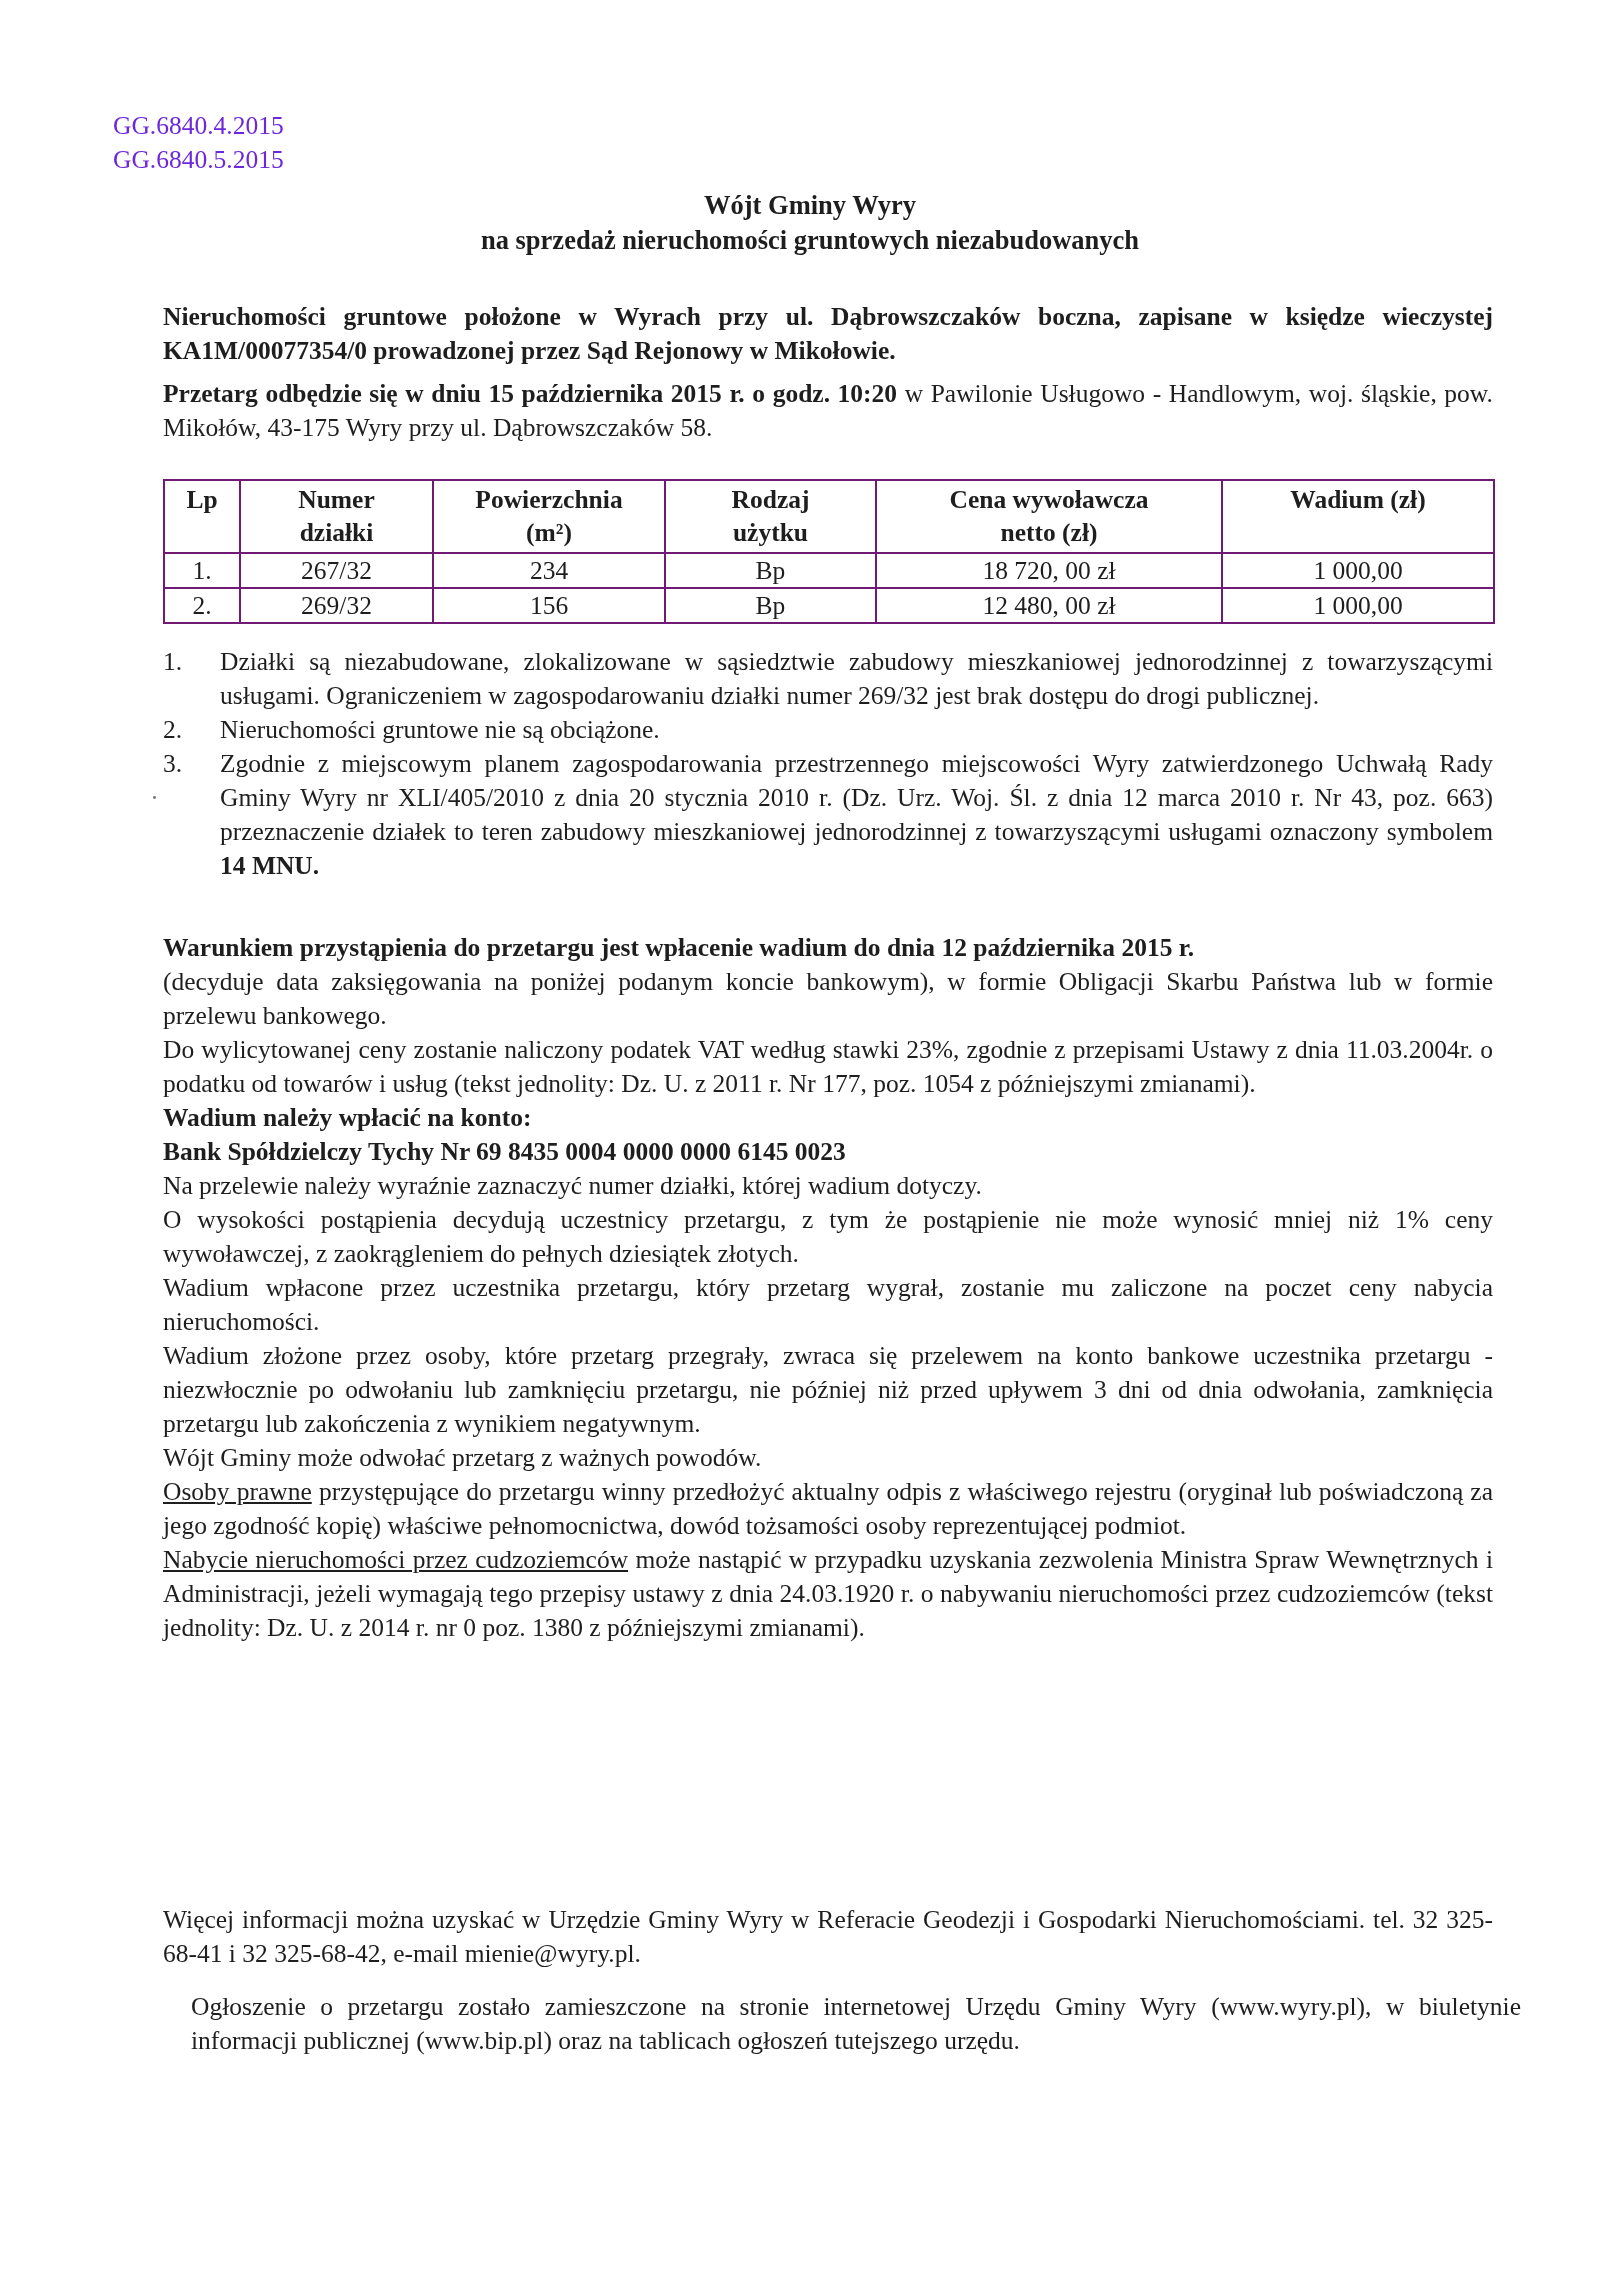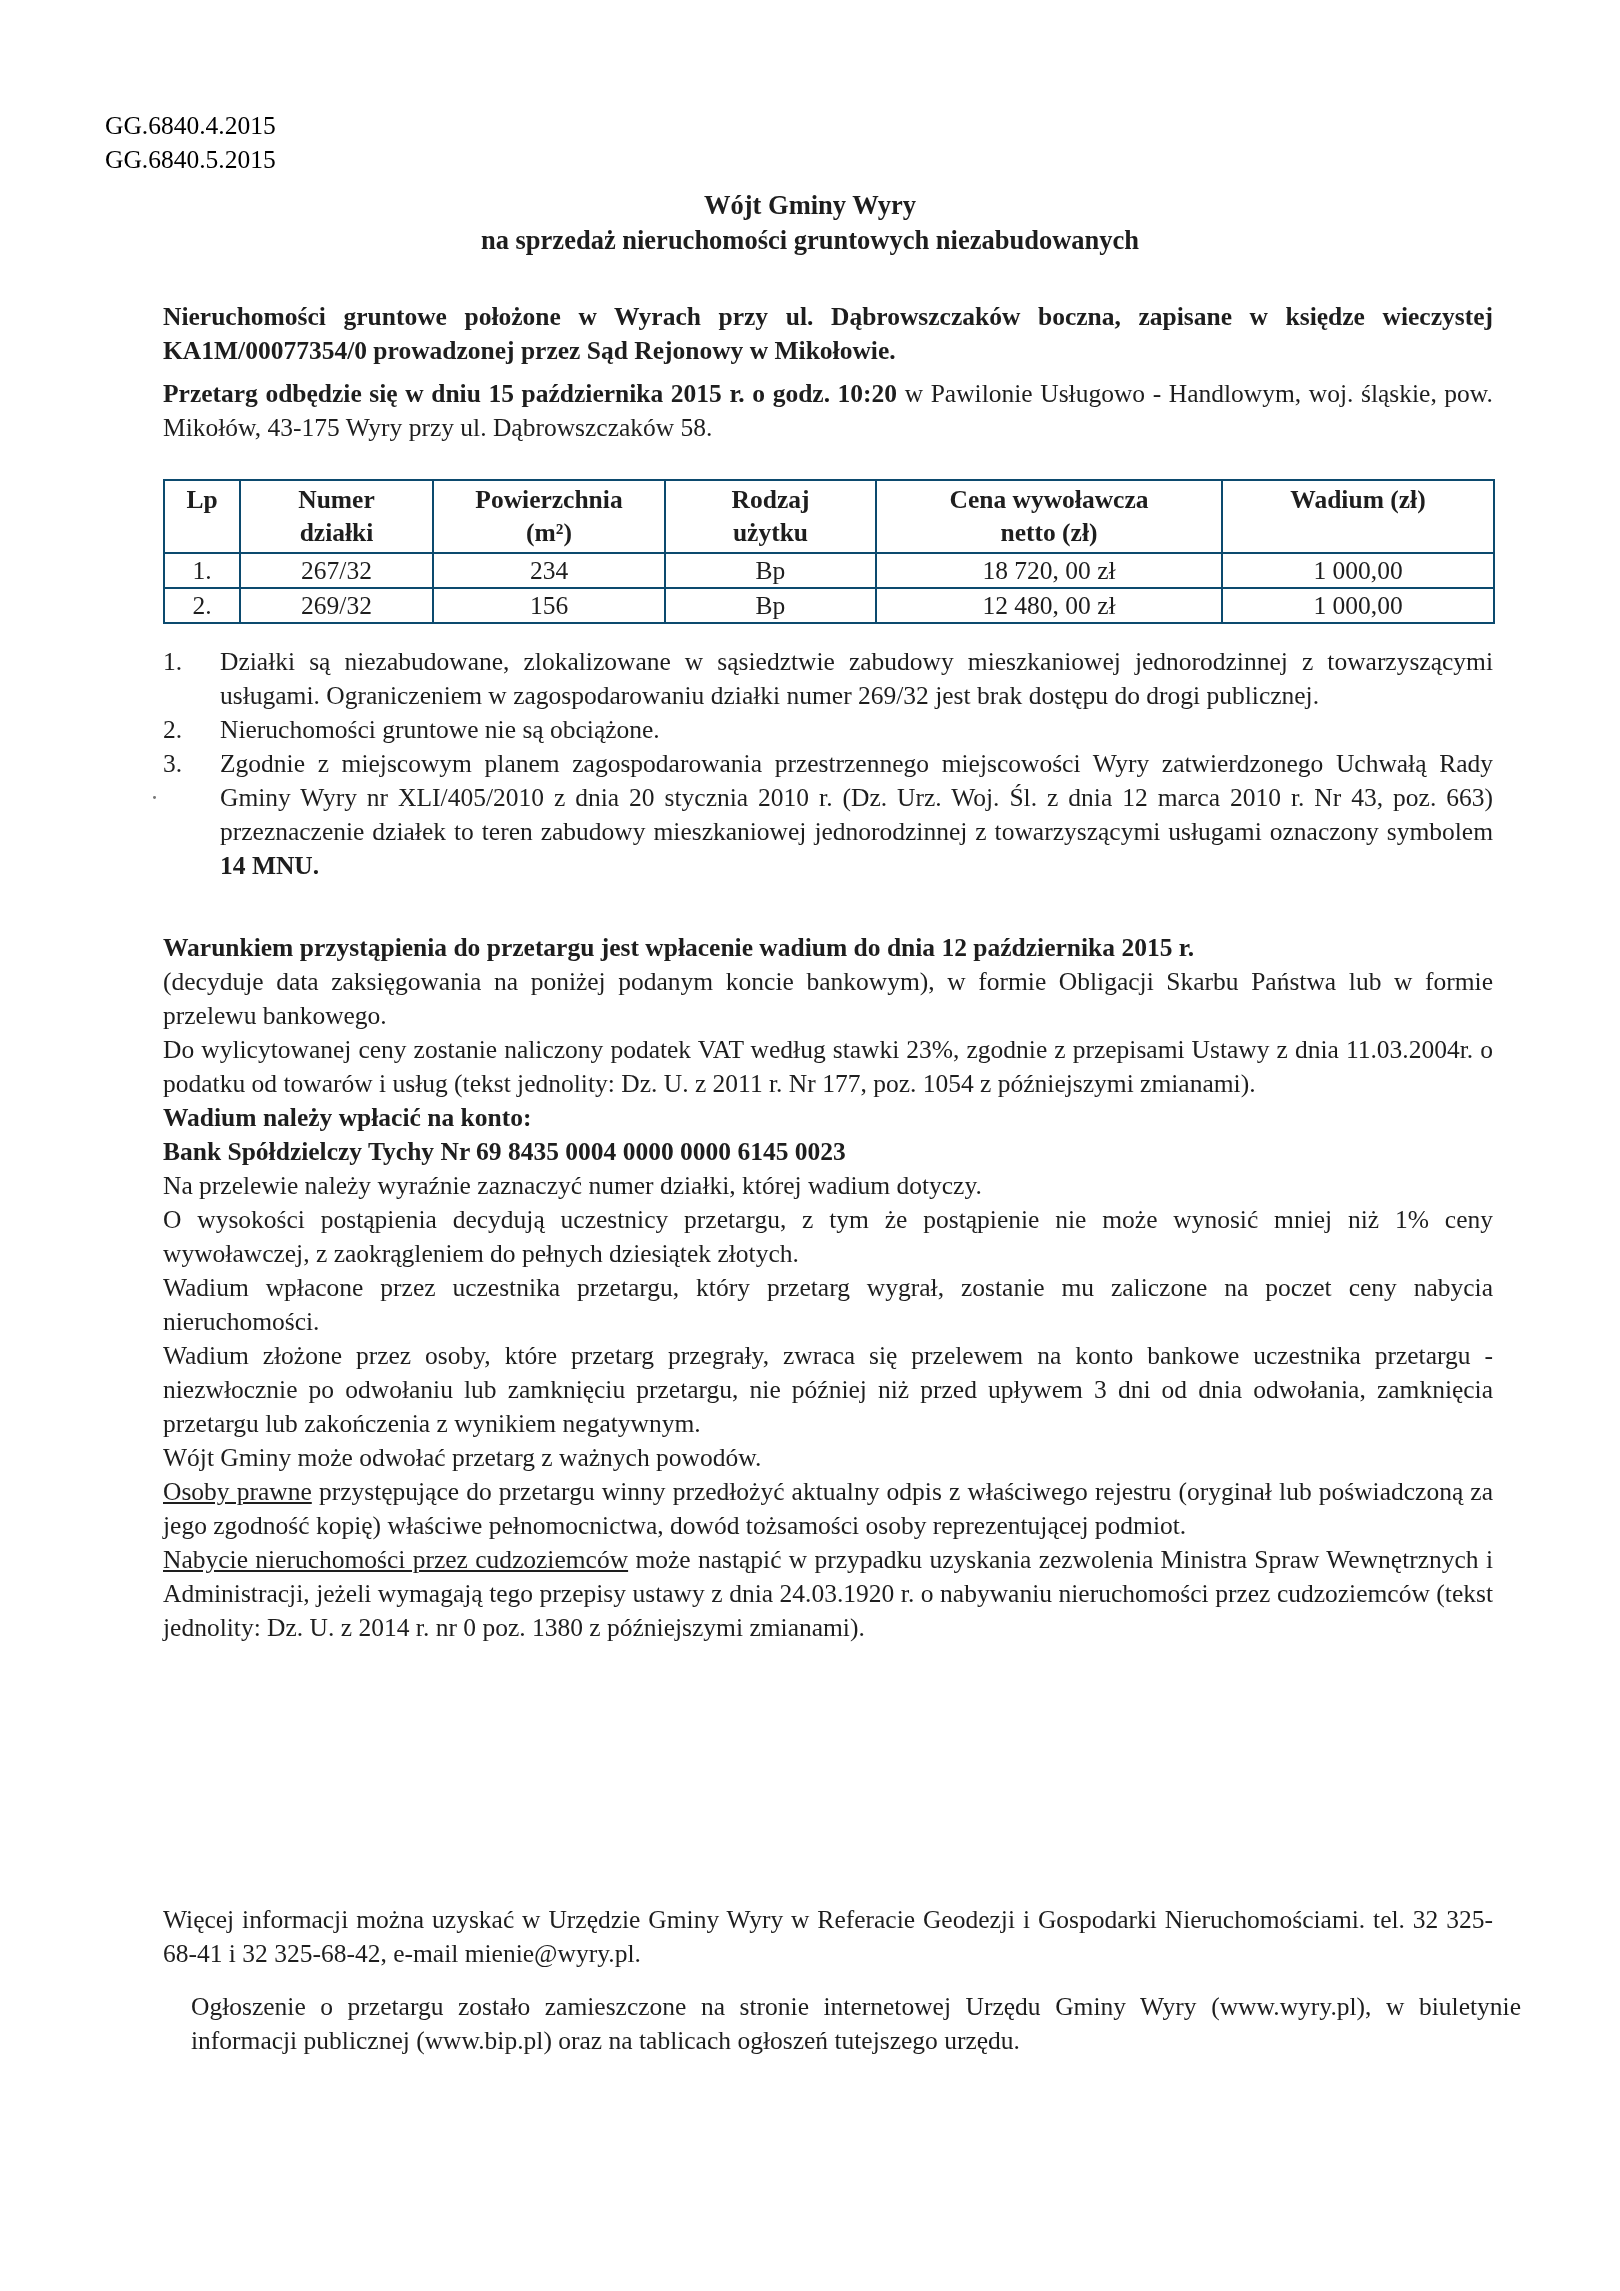--- a/index.html
+++ b/index.html
@@ -3,40 +3,40 @@
   <meta charset="utf-8">
   <style>
     html, body { margin: 0; padding: 0; background: #ffffff; }
     body {
       width: 1620px; height: 2292px; position: relative; overflow: hidden;
       font-family: "Liberation Serif", "DejaVu Serif", serif;
       color: #1e1e1e;
       font-size: 25.5px;
     }
     .abs { position: absolute; }
-    .ref { left: 105px; font-size: 25.5px; line-height: 33px; color: #000000; }
+    .ref { left: 113px; font-size: 25.5px; line-height: 33px; color: #6d28d9; }
     .title-block {
       left: 0; width: 1620px; top: 188px; text-align: center;
       font-weight: bold; font-size: 26.5px; line-height: 35px;
     }
     .para {
       left: 163px; width: 1330px; text-align: justify;
       line-height: 34px;
     }
     .bold { font-weight: bold; }
     .ul { text-decoration: underline; }
     .lastline-left { text-align-last: left; }
 
     table.plots {
       position: absolute; left: 163px; top: 479px; width: 1330px;
       border-collapse: collapse; table-layout: fixed;
       font-size: 25.5px;
     }
     table.plots th, table.plots td {
-      border: 2px solid #0c4a6e; padding: 0 3.9px; text-align: center;
+      border: 2px solid #701a75; padding: 0 3.9px; text-align: center;
       vertical-align: top;
     }
     table.plots th { font-weight: bold; line-height: 33px; height: 69px; padding-top: 2px; }
     table.plots td { line-height: 33px; height: 33px; }
 
     ol.notes {
       position: absolute; left: 163px; top: 645px; width: 1330px;
       margin: 0; padding: 0; list-style: none;
     }
     ol.notes li {

